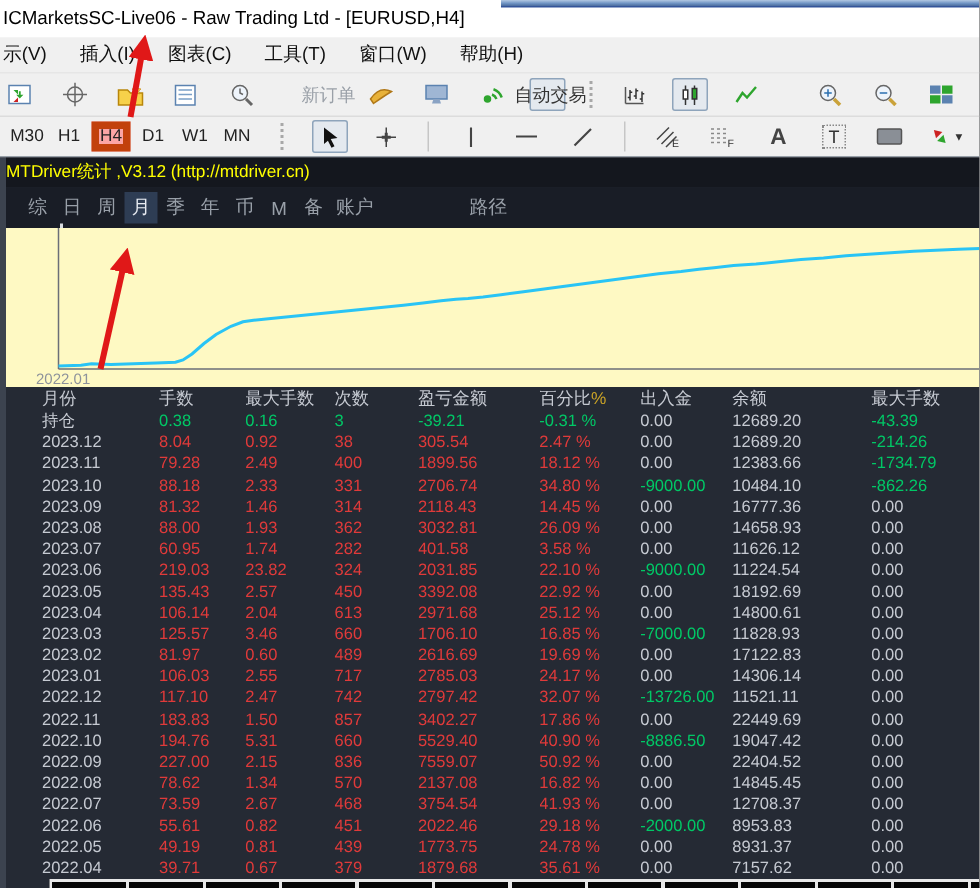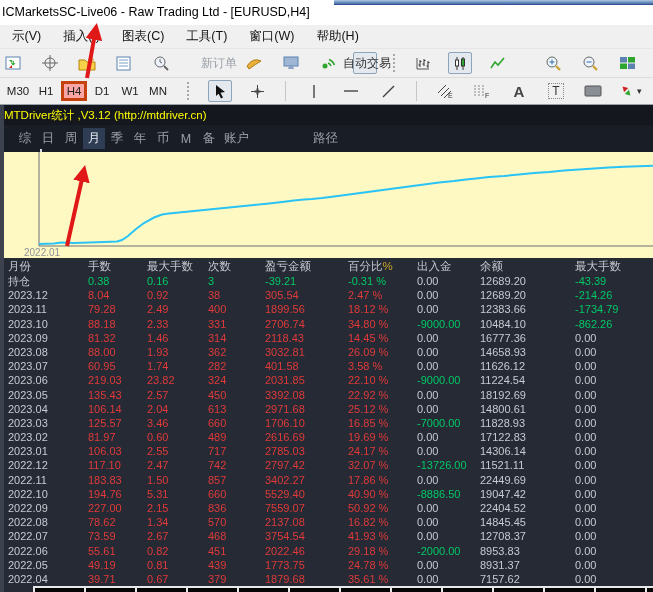--- a/index.html
+++ b/index.html
@@ -10,34 +10,34 @@
   
   #titlebar{position:absolute;left:0;top:0;width:653px;height:25px;background:#fff;padding-left:44px;}
   #titlebar .ttext{position:absolute;left:2px;top:5px;font-size:12.5px;color:#000;white-space:nowrap;}
   #bluestrip{position:absolute;left:334px;top:0;width:319px;height:5px;
     background:linear-gradient(#b3c8e2,#6f94c4 55%,#4a6b9d);border-bottom:1px solid #33549a;}
 
   
   #menubar{position:absolute;left:0;top:25px;width:653px;height:23px;background:#f0f0f0;
     display:flex;align-items:center;font-size:12.5px;color:#111;}
   #menubar .mitem{padding:2px 11px;cursor:default;}
-  #menubar .mitem:first-child{padding-left:12px;}
+  #menubar .mitem:first-child{padding-left:2px;}
 
   
   .tbar{position:absolute;left:0;width:653px;background:#f0f0f0;display:flex;align-items:center;gap:11px;}
   #toolbar1{top:48px;height:29px;border-top:1px solid #e6e6e6;}
   #toolbar2{top:77px;height:28px;border-top:1px solid #dcdcdc;border-bottom:1px solid #98a0a8;}
   .tbtn{height:22px;min-width:24px;display:flex;align-items:center;justify-content:center;
     border:1px solid transparent;border-radius:2px;margin:0 1px;color:#333;font-size:12px;}
   .tbtn.lbl{padding:0 5px;gap:4px;white-space:nowrap;}
   .tbtn.pressed{background:#e4e9ef;border:1px solid #8ea4bb;}
   .tbtn.disabled{color:#9aa0a8;}
   .tf{height:20px;min-width:26px;display:flex;align-items:center;justify-content:center;
     font-size:11.5px;color:#222;border:1px solid transparent;margin:18px 1px;}
-  .tf.pressed{background:#fca5a5;border:3px solid #c2410c;}
+  .tf.pressed{background:#fca5a5;border:5px solid #c2410c;}
   .sep{width:1px;height:20px;background:#c6c6c6;margin:0 4px;}
   .grip{width:5px;height:18px;margin:0 4px;border-left:2px dotted #a8a8a8;}
   .glyph{font-size:14px;line-height:1;color:#444;}
   .ddown{font-size:9px;color:#333;margin-left:2px;}
 
   
   #panel{position:absolute;left:0;top:105px;width:653px;height:487px;background:#252a34;
     border-left:4px solid #3c434f;}
   #ptitle{position:absolute;left:0;top:0;width:649px;height:20px;background:#14171e;
     color:#ffff00;font-size:11.5px;line-height:20px;white-space:nowrap;}
@@ -46,21 +46,21 @@
   #ptabs .tab{min-width:22px;text-align:center;padding:2px 3px;margin-right:1px;cursor:default;}
   #ptabs .tab.active{background:#2e3d54;color:#e7ebf2;}
   #ptabs .path{margin-left:60px;}
   #cursor-tick{position:absolute;left:36px;top:44px;width:2px;height:13px;background:#d8dbe0;}
 
   
   #chart{position:absolute;left:0;top:47px;width:649px;height:106px;background:#fef9c3;}
 
   
   #ptable{position:absolute;left:0;top:153px;width:649px;height:328px;font-size:11px;}
-  .tr{display:flex;height:14.2px;line-height:14.2px;padding-left:4px;white-space:nowrap;}
+  .tr{display:flex;height:14.2px;line-height:14.2px;padding-left:4px;white-space:nowrap;margin-left:20px;}
   .tr.head{height:16px;line-height:16px;font-size:11.5px;}
   .td{overflow:hidden;}
   .c0{width:80px;}.c1{width:59px;}.c2{width:61px;}.c3{width:57px;}.c4{width:83px;}
   .c5{width:69px;}.c6{width:63px;}.c7{width:95px;}.c8{width:74px;}
   .gray{color:#c6cad2;}.red{color:#e03a3a;}.green{color:#00c866;}.gold{color:#c9a227;}
 
   
   #gridstrip{position:absolute;left:29px;top:481px;width:620px;height:6px;background:#050505;
     border-top:2px solid #e8e8e8;
     background-image:repeating-linear-gradient(90deg,#e8e8e8 0 2px,transparent 2px 51px);}

